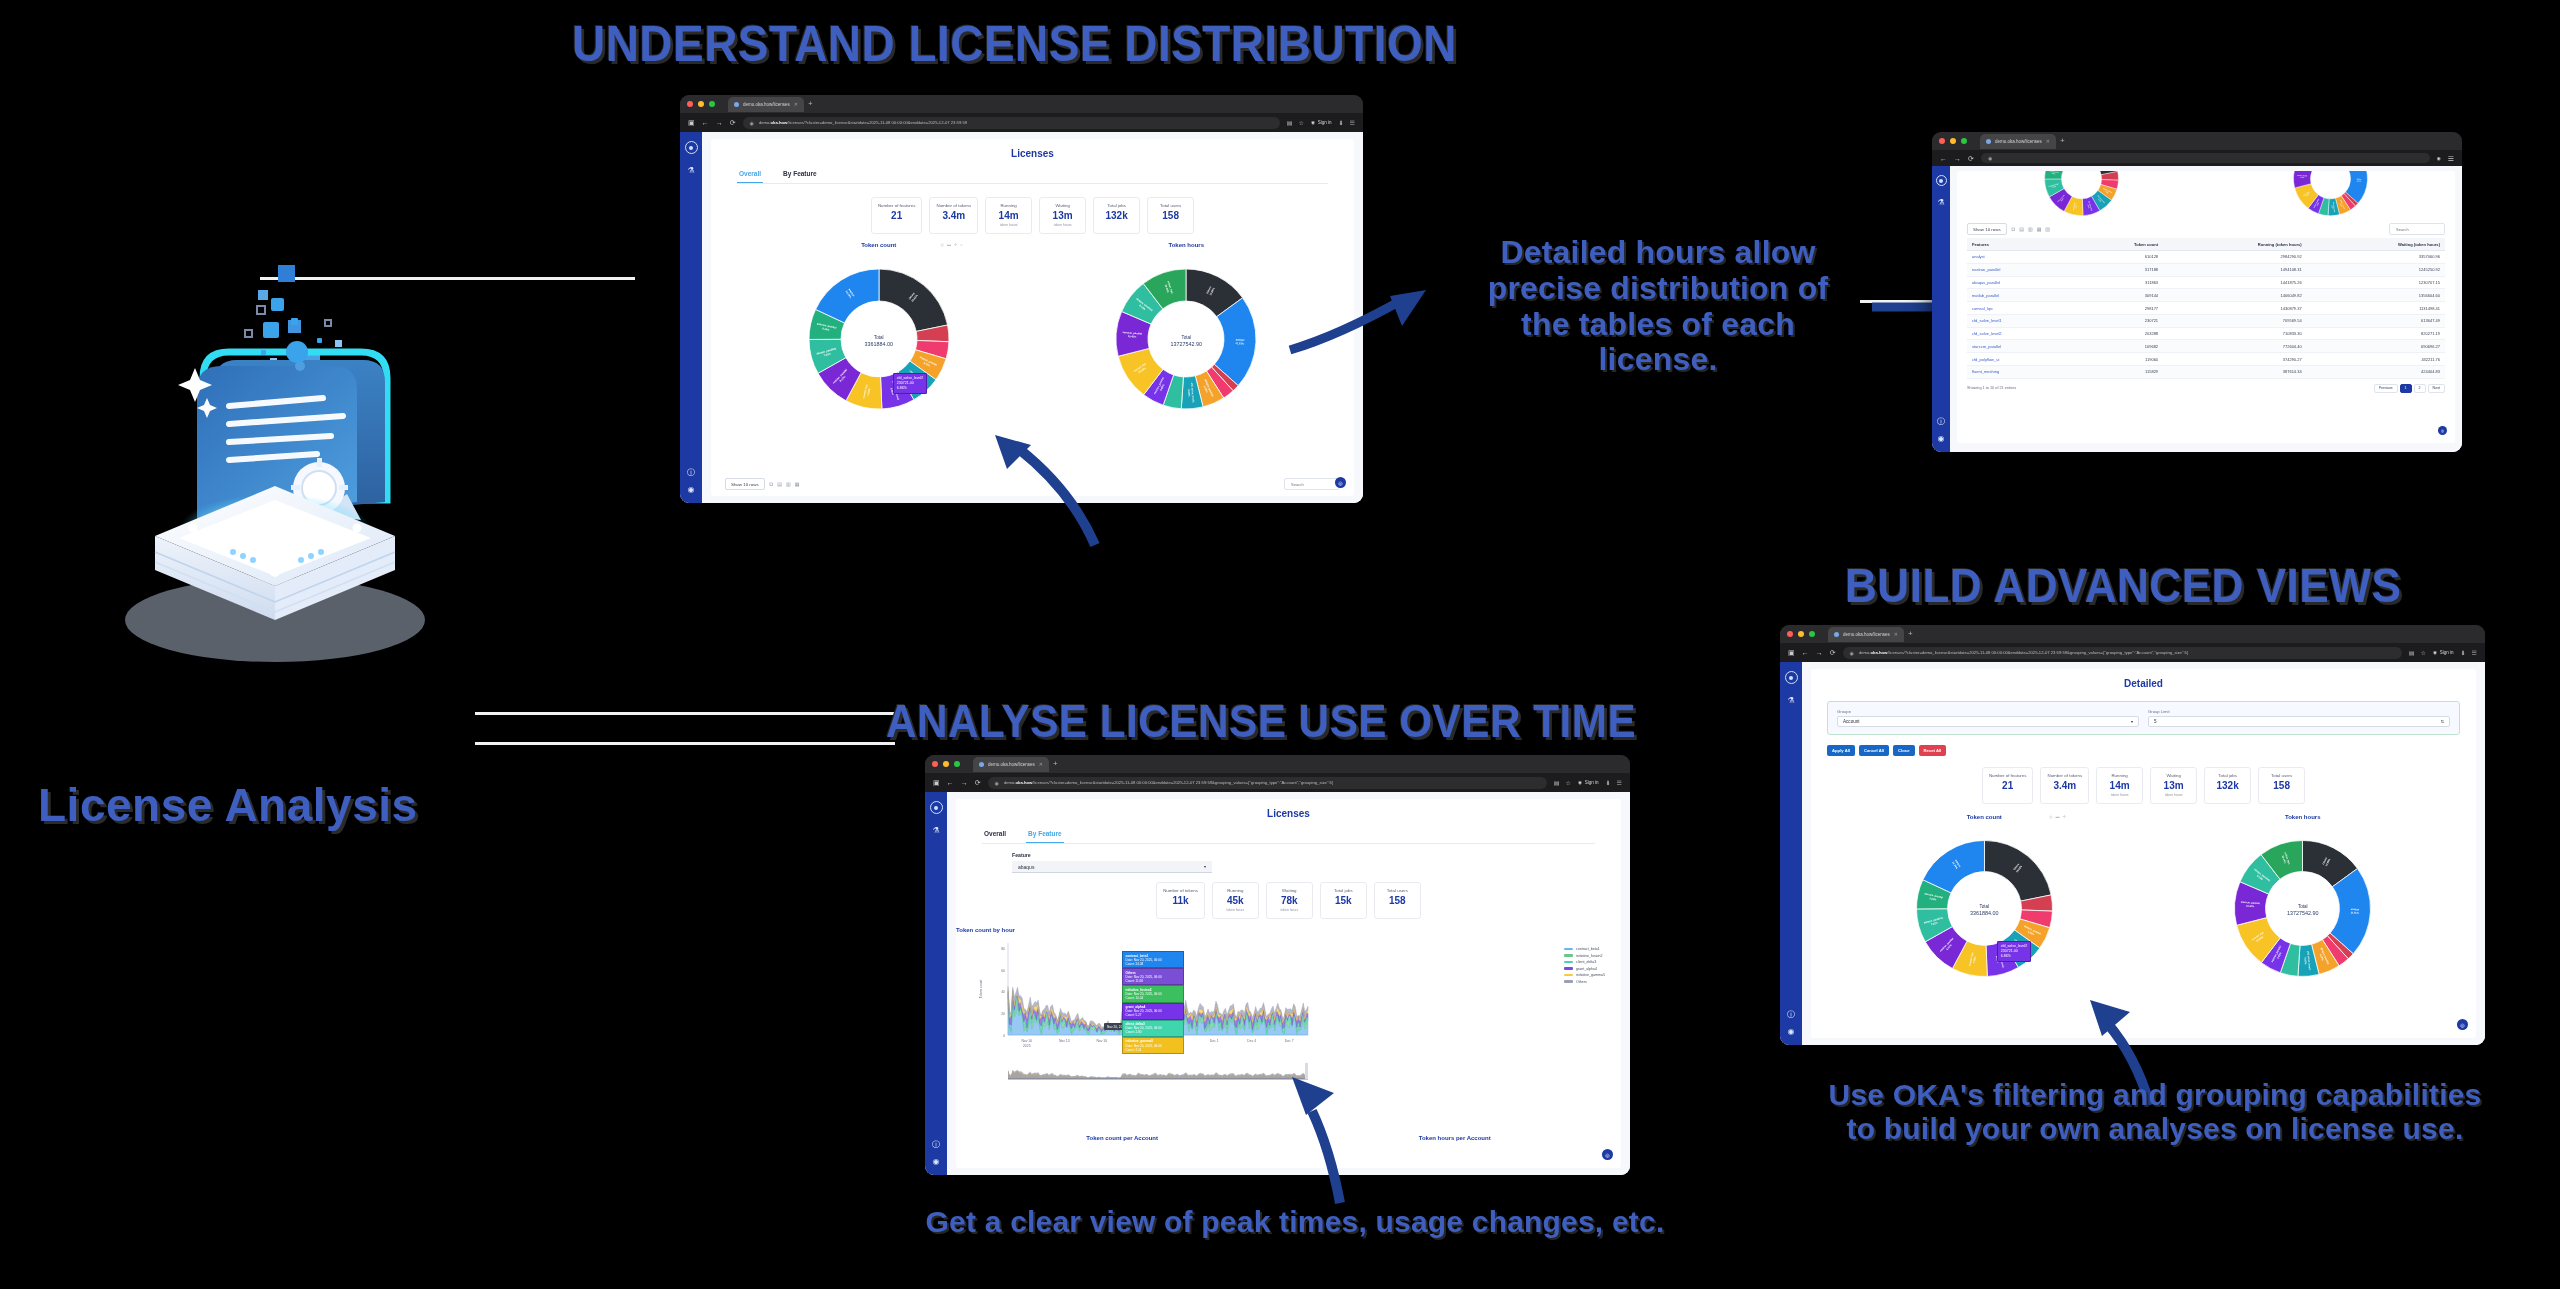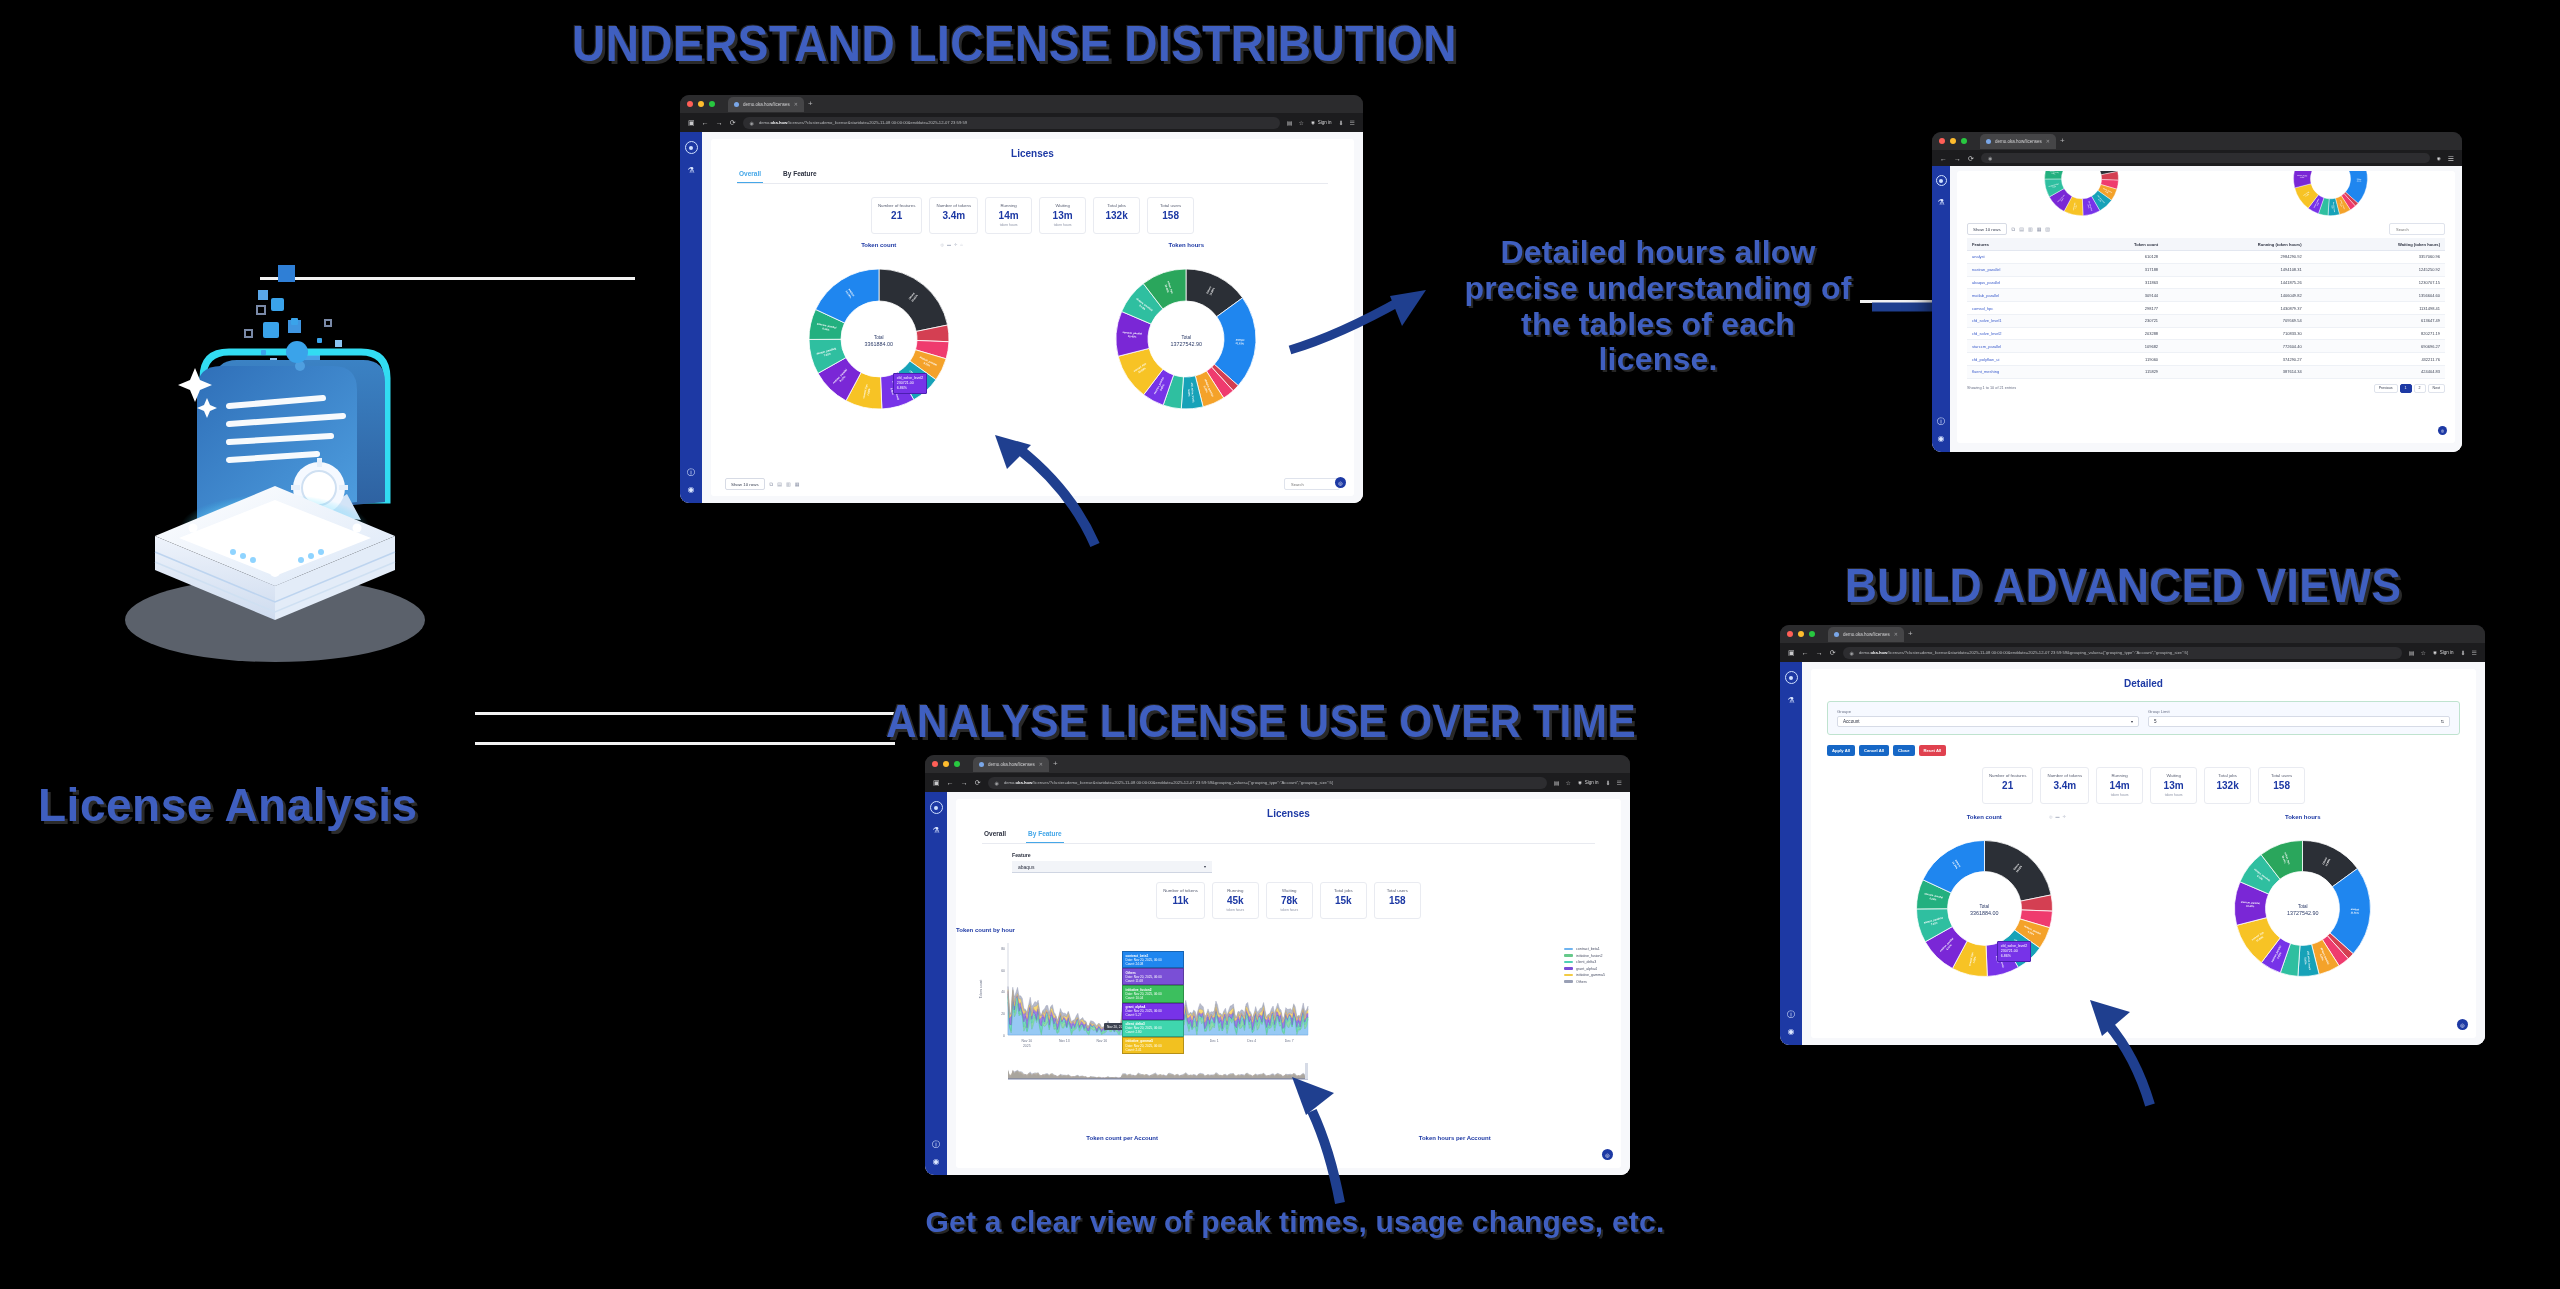--- a/index.html
+++ b/index.html
@@ -475,21 +475,21 @@
     <path d="M136 0 L112 36 L100 6 Z" fill="#1f3f8f"></path>
   </svg>
 
   <svg class="arrow" style="left:1872px;top:275px;width:130px;height:60px;">
     <path d="M0 32 L86 32" stroke="#1f3f8f" stroke-width="9" fill="none"></path>
     <path d="M120 30 L82 10 L82 52 Z" fill="#1f3f8f"></path>
   </svg>
 
   <div class="callout" style="left:1458px;top:235px;font-size:32px;text-align:center;width:400px;">
     <div>Detailed hours allow</div>
-    <div>precise understanding of</div>
+    <div>precise distribution of</div>
     <div>the tables of each license.</div>
   </div>
 
   <div class="win" style="left:1932px;top:132px;width:530px;height:320px;">
     <div class="titlebar">
       <span class="dot d-r"></span>
       <span class="dot d-y"></span>
       <span class="dot d-g"></span>
       <div class="tabstrip">
         <div class="tab">
@@ -1049,14 +1049,18 @@
         </div>
       </div>
     </div>
   </div>
 
   <svg class="arrow" style="left:2090px;top:1000px;width:130px;height:110px;">
     <path d="M60 105 C 52 78, 40 50, 18 24" stroke="#1f3f8f" stroke-width="10" fill="none"></path>
     <path d="M0 0 L40 12 L12 36 Z" fill="#1f3f8f"></path>
   </svg>
 
+  <div class="callout" style="left:1760px;top:1078px;font-size:30px;text-align:center;width:790px;">
+    <div>Use OKA's filtering and grouping capabilities</div>
+    <div>to build your own analyses on license use.</div>
+  </div>
 
 </div>
 
 </body></html>

